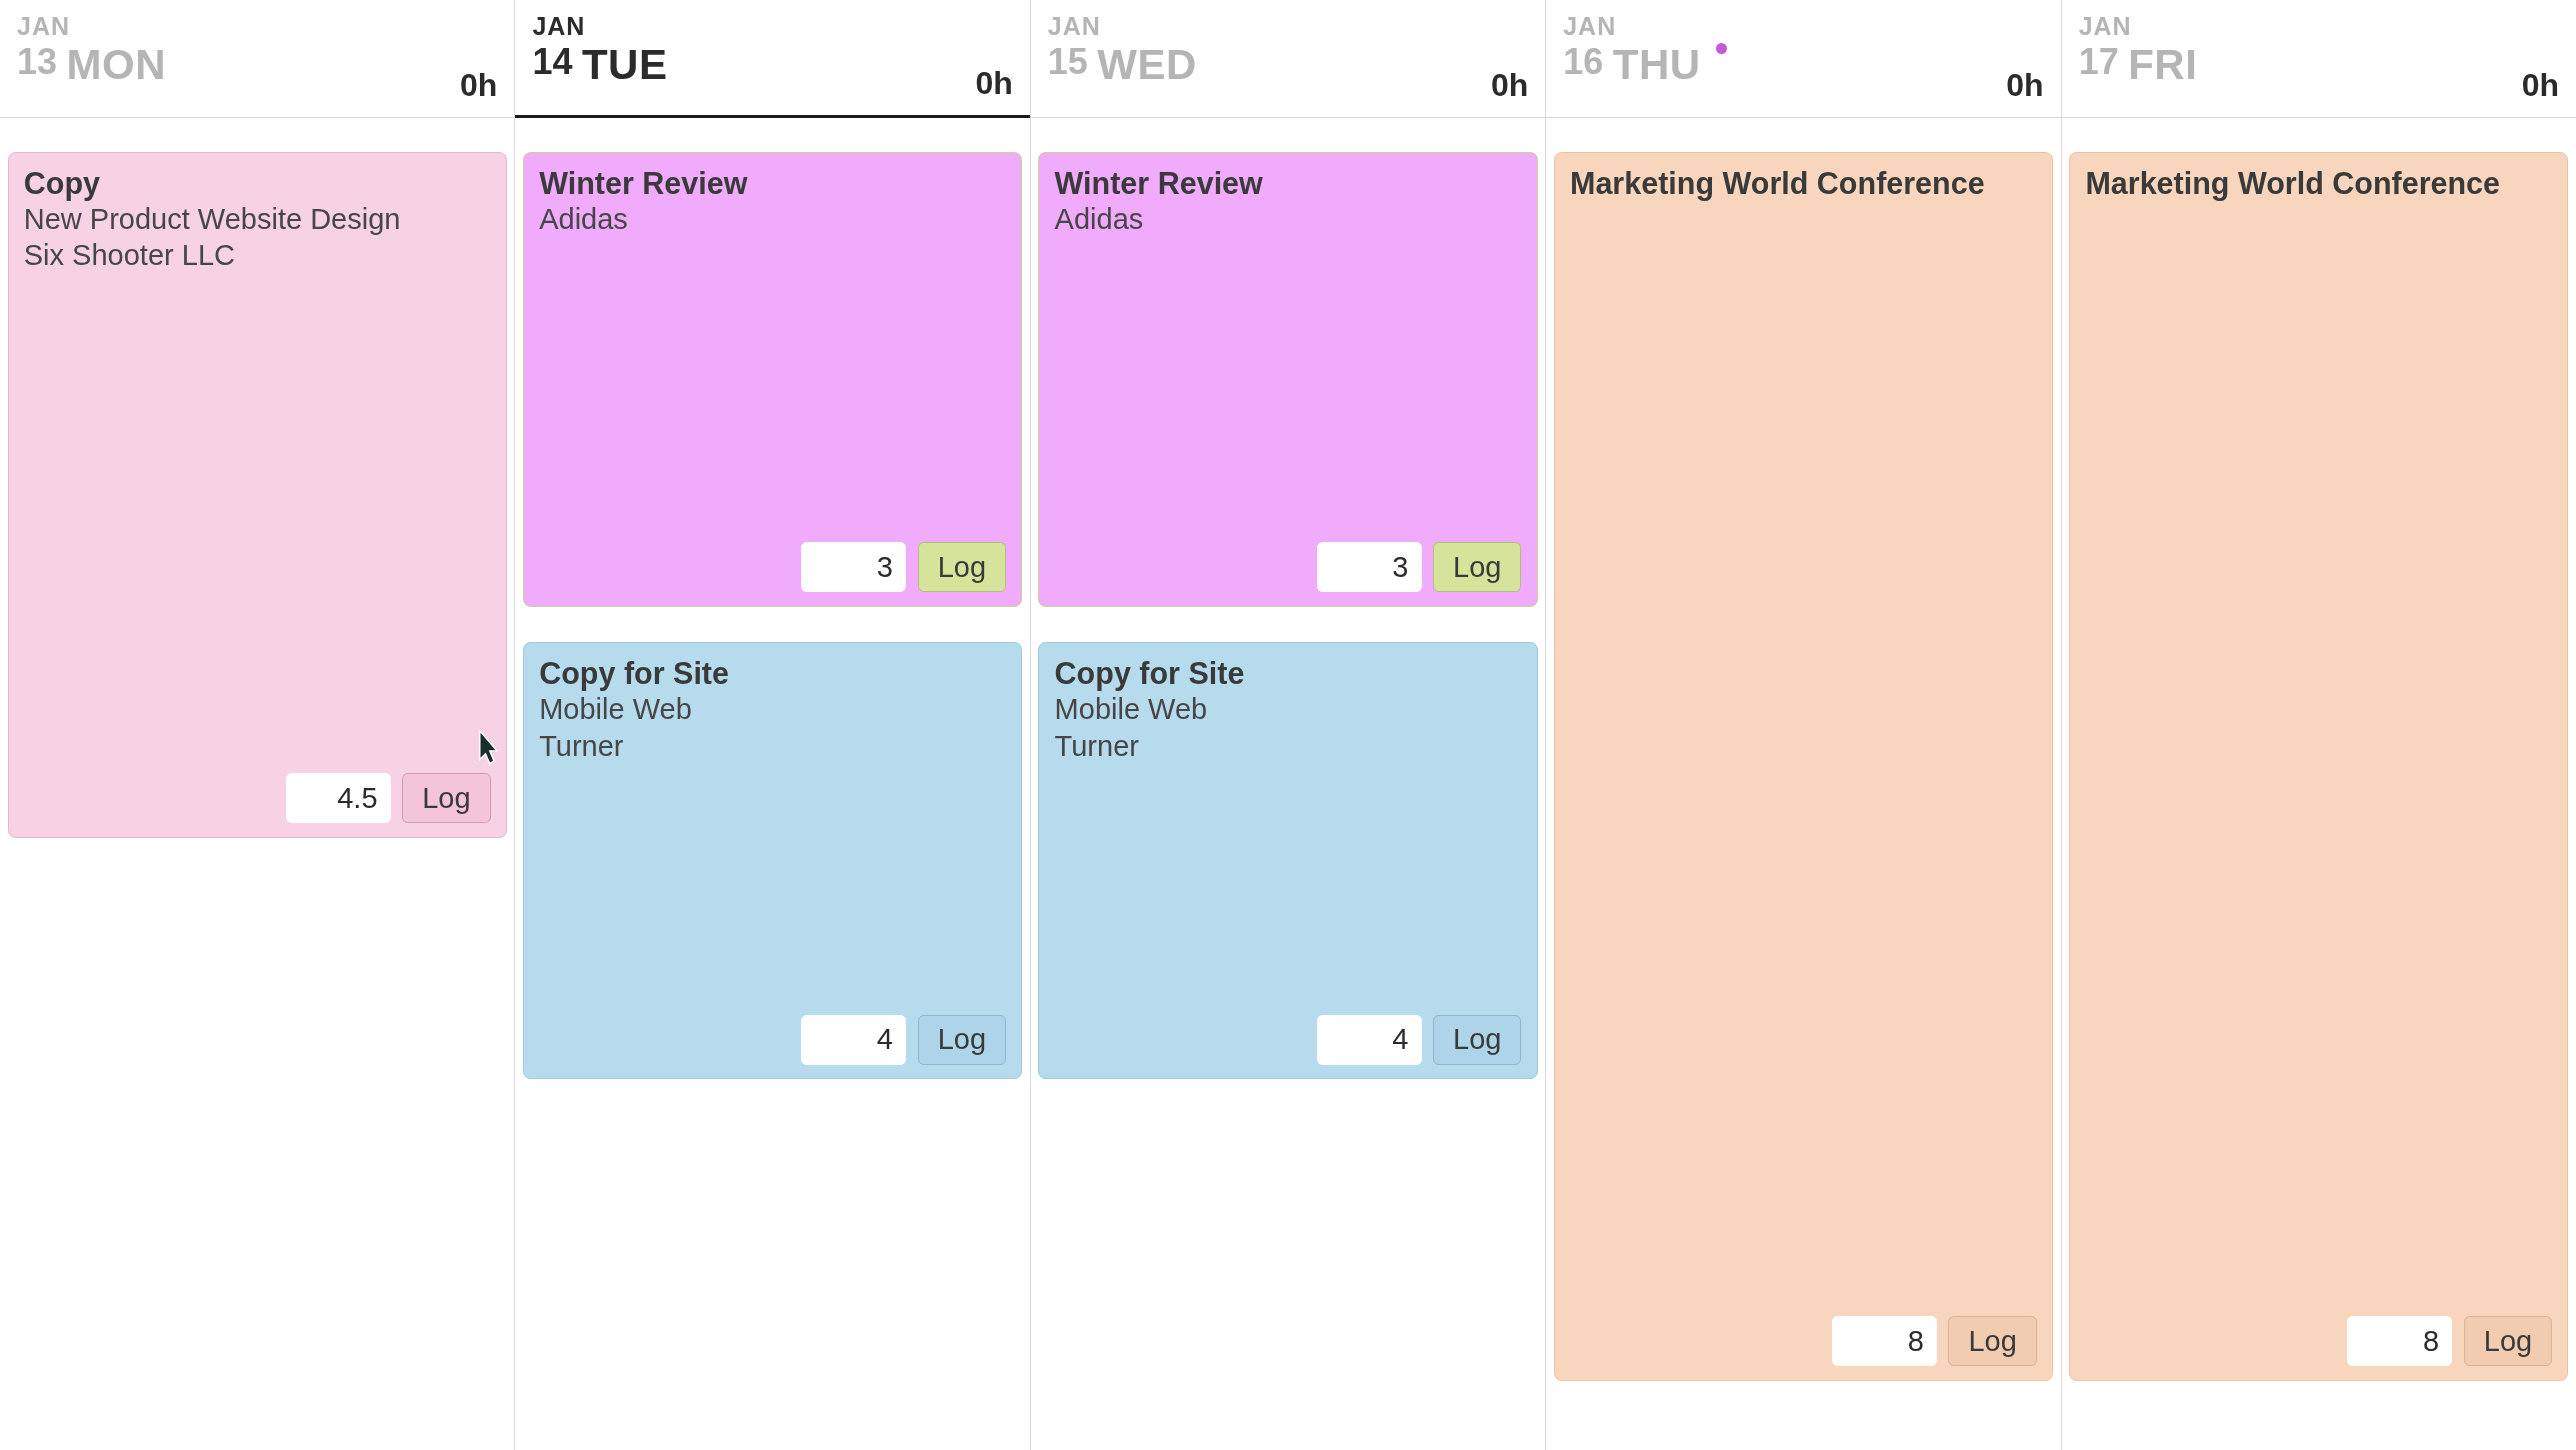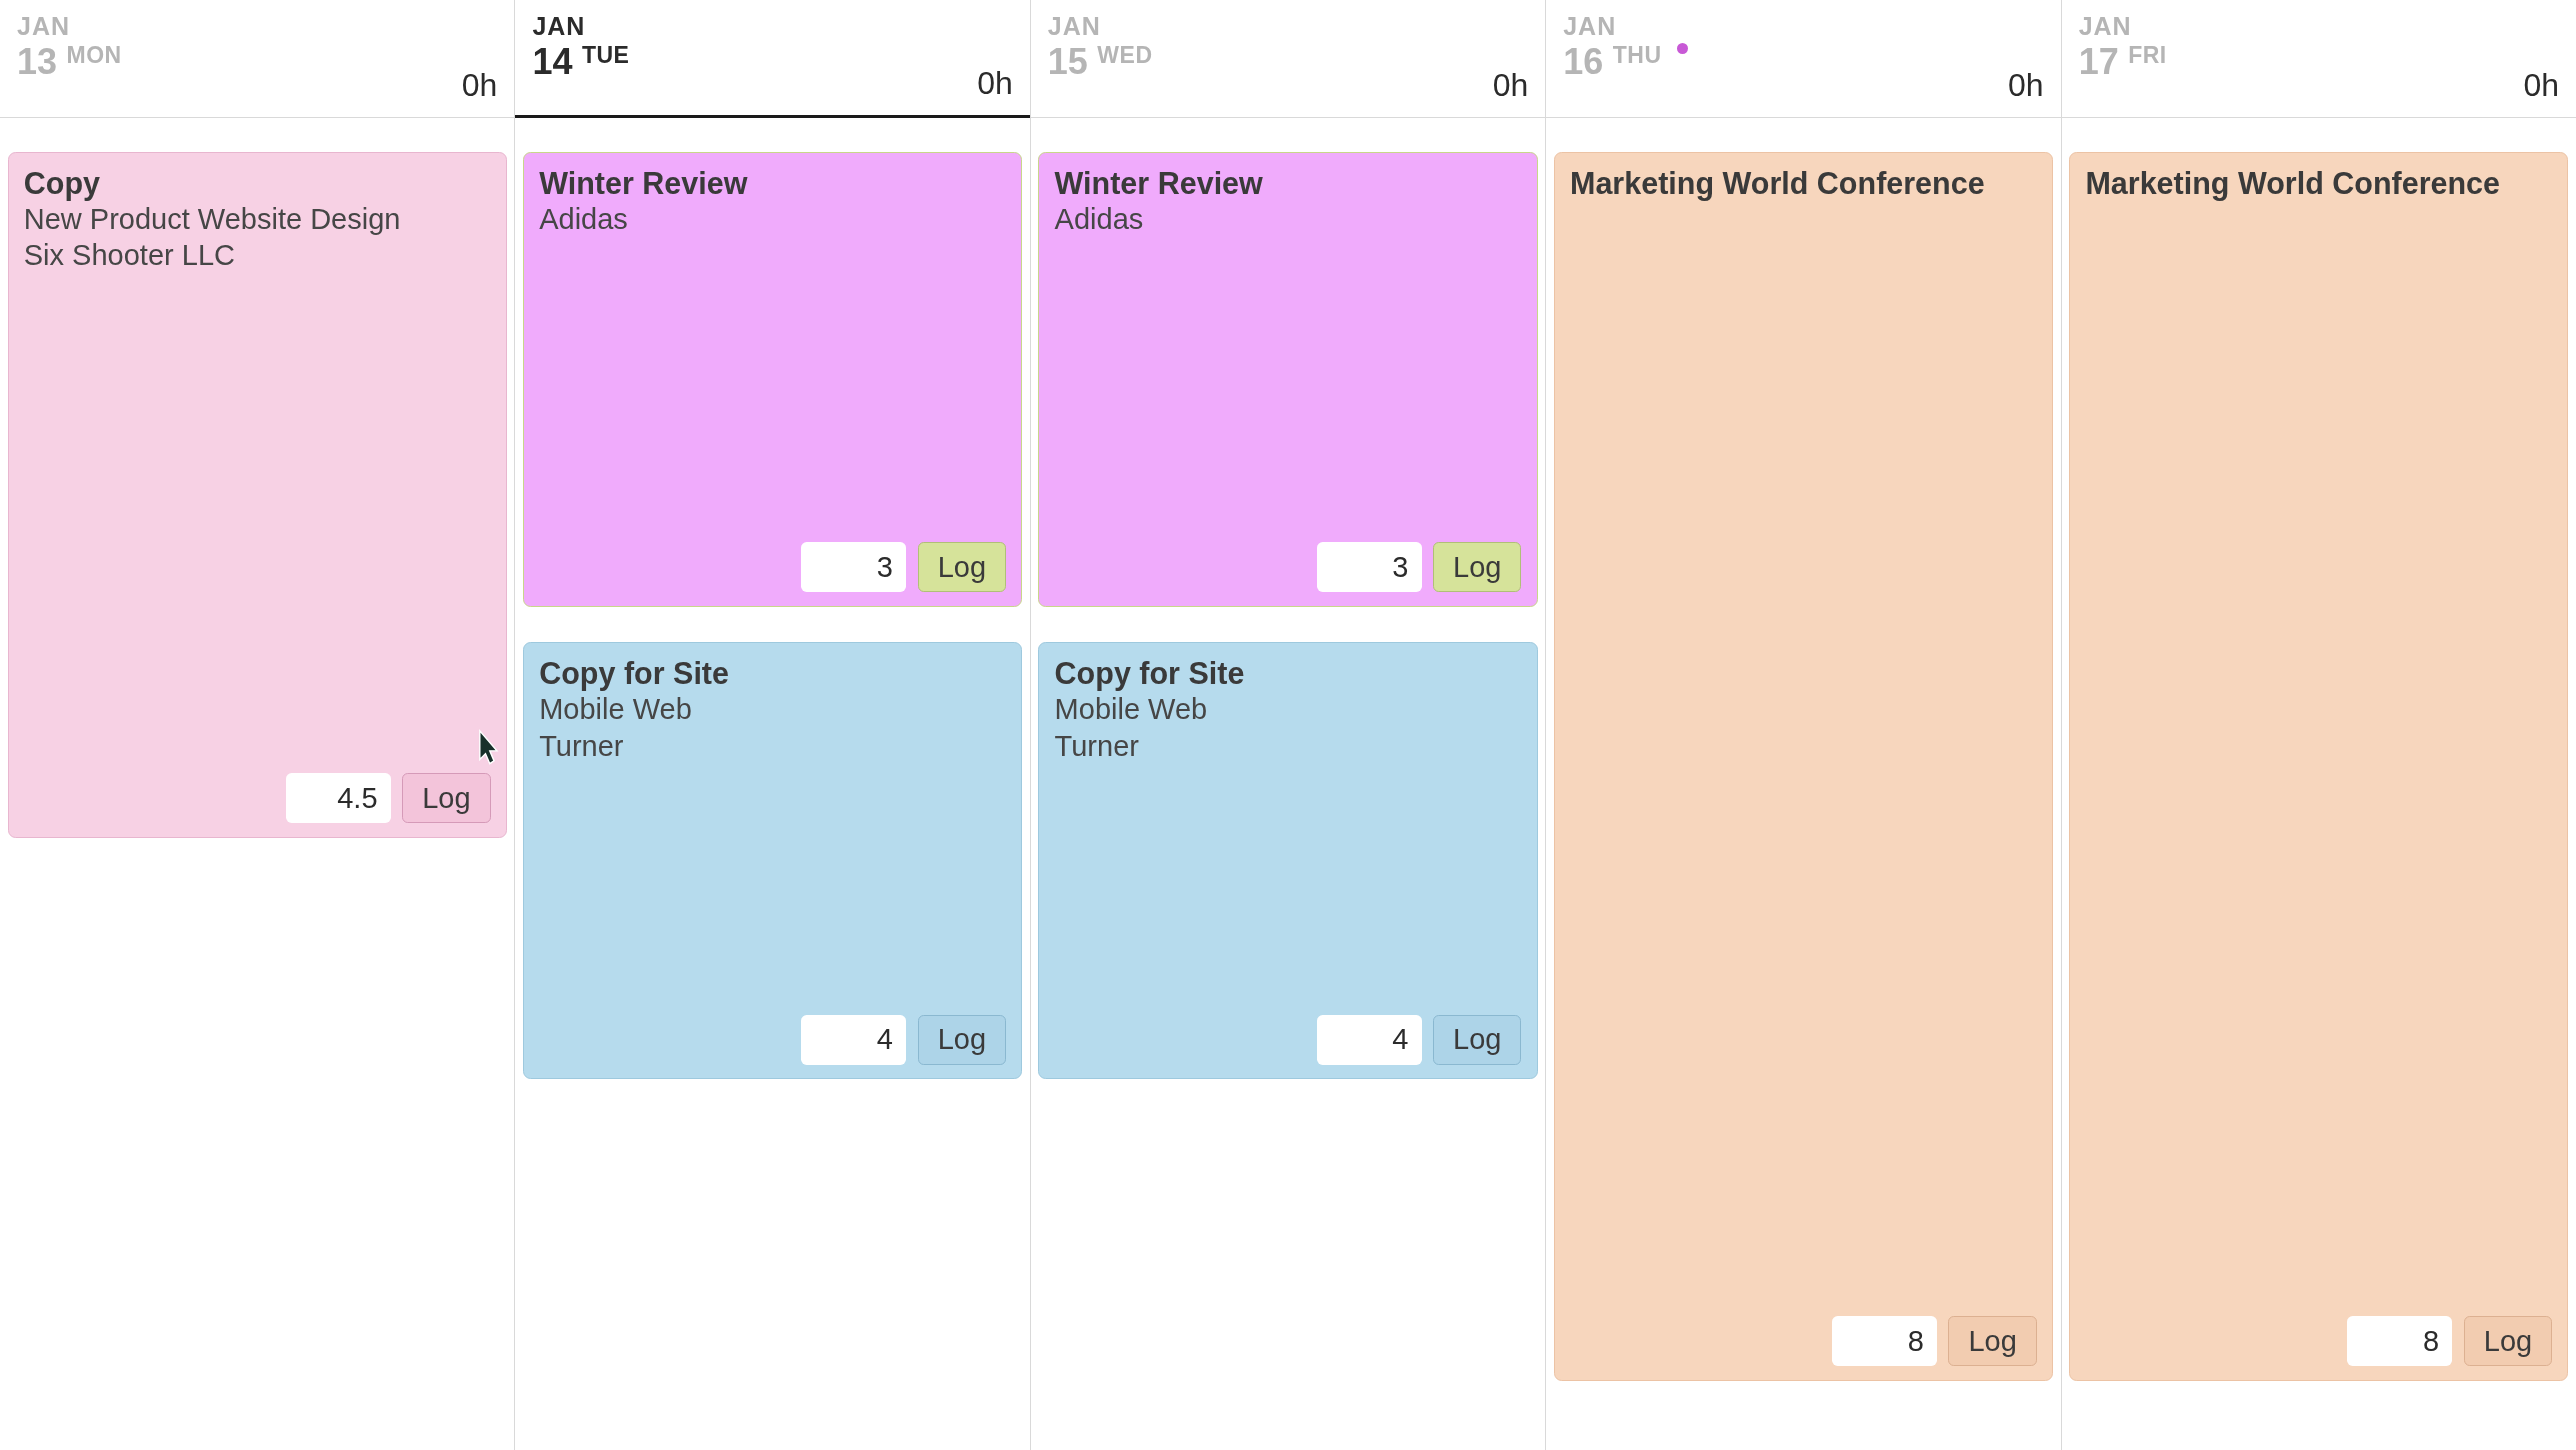--- a/index.html
+++ b/index.html
@@ -49,34 +49,34 @@
     gap: 9.5px;
     margin-top: 1.9px;
   }
   .day-header .daynum {
     font-size: 36px;
     font-weight: 700;
     color: #b5b5b5;
     line-height: 1.05;
   }
   .day-header .dayname {
-    font-size: 23px;
+    font-size: 42px;
     font-weight: 700;
     color: #b5b5b5;
     line-height: 1.05;
     letter-spacing: 0.5px;
   }
   .day-header.today .daynum,
   .day-header.today .dayname { color: #2b2b2b; }
   .day-header .hours {
     position: absolute;
     right: 17px;
     bottom: 13.3px;
     font-size: 32px;
-    font-weight: 400;
+    font-weight: 700;
     color: #2b2b2b;
     margin-left: 16px;
   }
   .dot-icon {
     width: 11.4px;
     height: 11.4px;
     border-radius: 50%;
     background: #c859d6;
     display: inline-block;
     margin-left: 5.7px;

